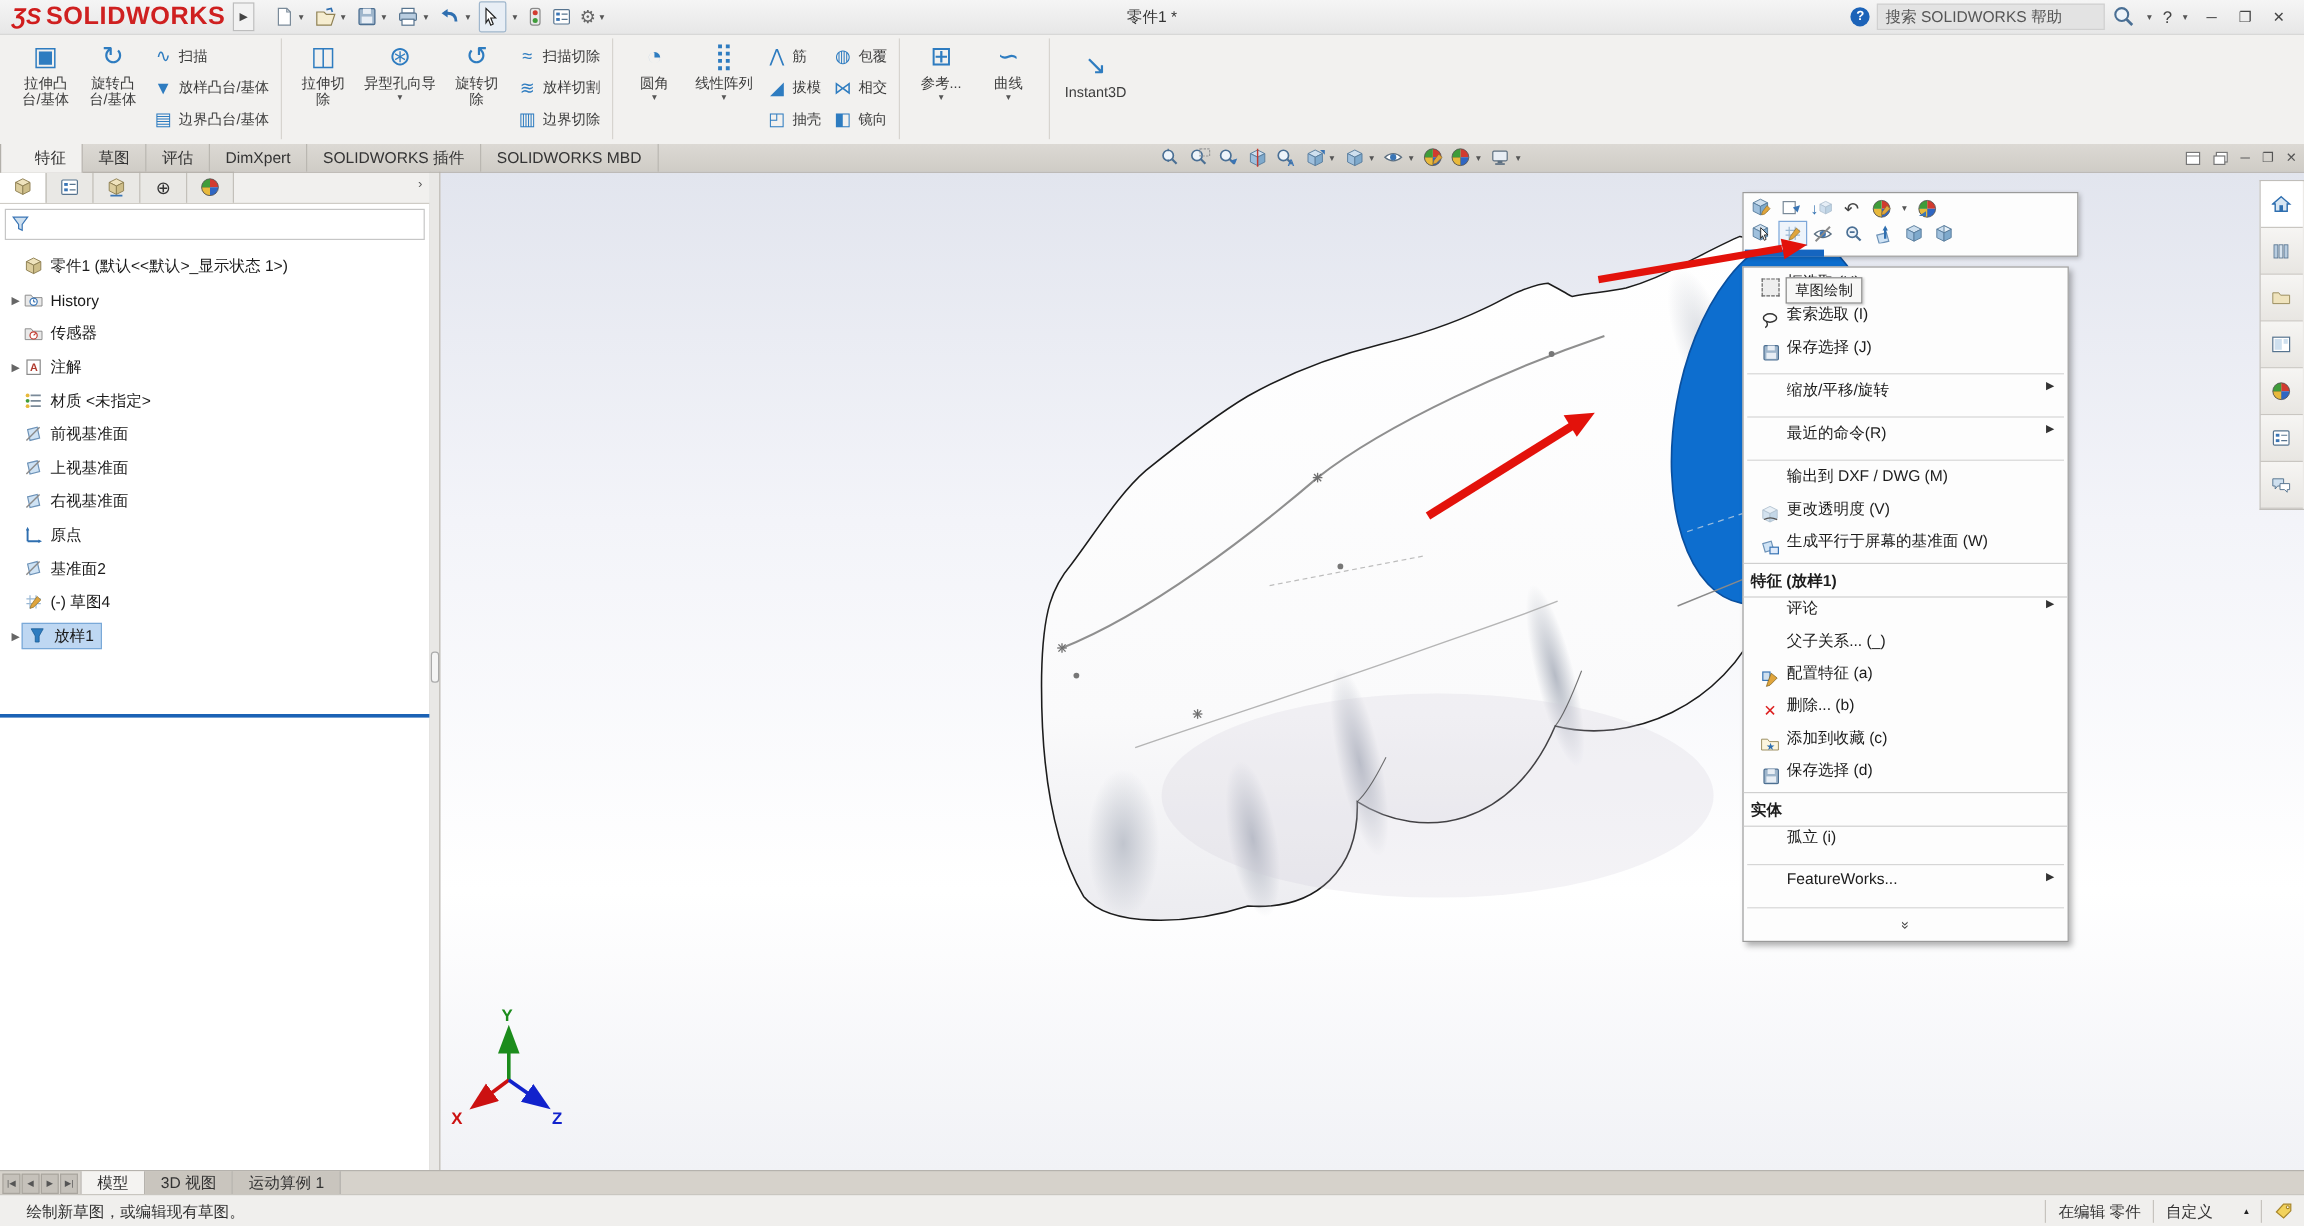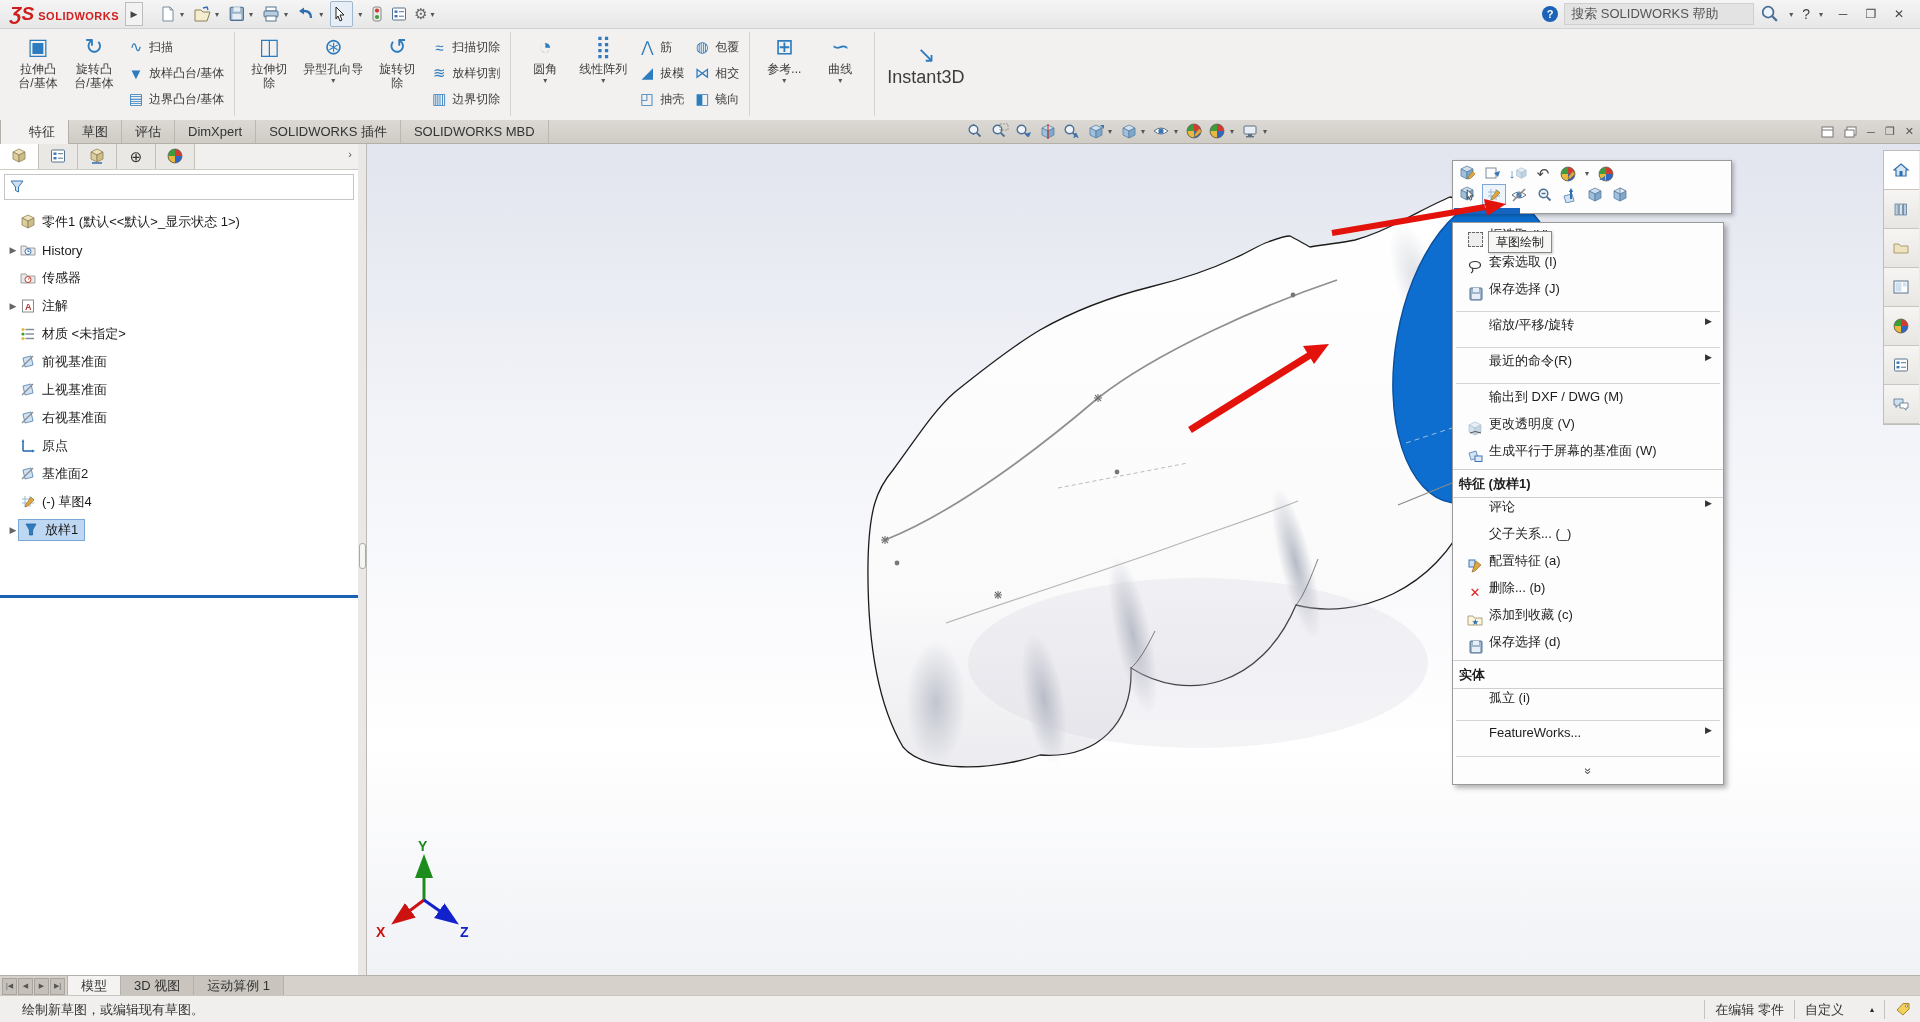--- a/index.html
+++ b/index.html
@@ -1,21 +1,21 @@
 <!DOCTYPE html>
 <html><head>
 <meta charset="utf-8">
 <style>
   html,body{margin:0;padding:0;overflow:hidden;}
   body{width:1920px;height:1022px;position:relative;font-family:"Liberation Sans","DejaVu Sans",sans-serif;font-size:12px;color:#222;background:#fff;-webkit-font-smoothing:antialiased;}
   
   .titlebar{position:absolute;top:0;left:0;right:0;height:28px;background:linear-gradient(#f5f5f5,#e7e7e7);border-bottom:1px solid #d2d2d2;display:flex;align-items:center;z-index:20;}
   .sw-logo{display:flex;align-items:baseline;padding:0 6px 0 10px;}
   .sw-mark{color:#d01c1c;font-weight:bold;font-style:italic;font-size:19px;margin-right:4px;}
-  .sw-brand{color:#cf2020;font-weight:bold;font-size:11px;letter-spacing:.5px;}
+  .sw-brand{color:#cf2020;font-weight:bold;font-size:21px;letter-spacing:.5px;}
   .flyout{width:16px;height:22px;border:1px solid #bdbdbd;background:#f2f2f2;display:flex;align-items:center;justify-content:center;font-size:9px;color:#444;margin-right:14px;}
   .qat{display:flex;align-items:center;gap:2px;}
   .qbtn{display:flex;align-items:center;height:24px;padding:0 2px;}
   .qbtn svg{display:block;}
   .caret{font-size:8px;color:#555;margin:0 3px;}
   .qsel{border:1px solid #9fb6cc;background:#e8eef5;border-radius:2px;}
   .doc-title{position:absolute;left:0;right:0;text-align:center;font-size:13px;color:#333;pointer-events:none;}
   .tb-right{margin-left:auto;display:flex;align-items:center;gap:6px;padding-right:10px;}
   .helpcirc{width:16px;height:16px;border-radius:50%;background:#1c63b8;color:#fff;font-size:11px;font-weight:bold;display:flex;align-items:center;justify-content:center;}
   .searchbox{width:176px;height:20px;background:#e3e3e3;border:1px solid #d0d0d0;color:#555;font-size:13px;display:flex;align-items:center;padding:0 6px;}
@@ -293,20 +293,21 @@
     <div class="qbtn">
         <svg width="17" height="17">
           <use href="#i-list"></use>
         </svg>
       </div>
     <div class="qbtn">
         <span style="font-size:15px;color:#666">⚙</span>
         <span class="caret">▾</span>
       </div>
   </div>
+  <div class="doc-title">零件1 *</div>
   <div class="tb-right">
     <div class="helpcirc">?</div>
     <div class="searchbox">
         <span>搜索 SOLIDWORKS 帮助</span>
       </div>
     <svg width="20" height="20">
         <use href="#i-mag" transform="scale(1.25)"></use>
       </svg>
     <span class="caret">▾</span>
     <span style="font-size:14px;color:#444">?</span>
@@ -445,21 +446,21 @@
       <span class="rlbl">
           <span style="display:block">曲线</span>
         </span>
       <span class="rcaret">▾</span>
     </div>
   </div>
   <div class="rsep"></div>
   <div class="rgroup">
     <div class="rbig" style="justify-content:center;padding-top:10px">
       <span class="ric">↘</span>
-      <span class="rlbl" style="font-size:18px">
+      <span class="rlbl" style="font-size:12px">
           <span style="display:block">Instant3D</span>
         </span>
     </div>
   </div>
 </div>
 
 <div class="tabrow">
   <div class="ctab active">
       <span>特征</span>
     </div>

